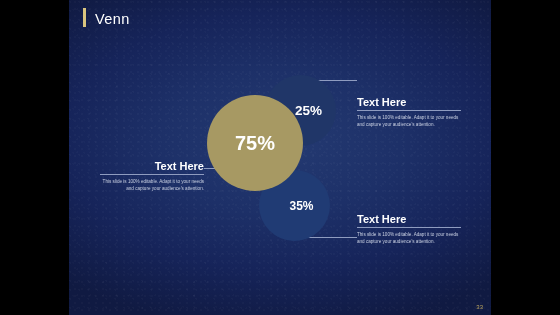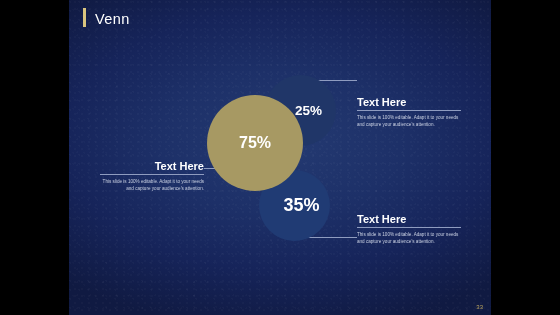--- a/index.html
+++ b/index.html
@@ -63,21 +63,21 @@
     align-items: center;
     justify-content: center;
     color: #ffffff;
   }
   .c-main {
     left: 138px;
     top: 95px;
     width: 96px;
     height: 96px;
     background: #a79963;
-    font-size: 16px;
+    font-size: 20px;
     font-weight: bold;
     z-index: 3;
   }
   .c-top {
     left: 196px;
     top: 75px;
     width: 71px;
     height: 71px;
     background: #203668;
     z-index: 2;
@@ -86,21 +86,21 @@
     padding-left: 16px;
     box-sizing: border-box;
   }
   .c-bottom {
     left: 190px;
     top: 170px;
     width: 71px;
     height: 71px;
     background: #203b74;
     z-index: 2;
-    font-size: 18px;
+    font-size: 12px;
     font-weight: bold;
     padding-left: 14px;
     box-sizing: border-box;
   }
   
   .line {
     position: absolute;
     background: #8f9cc0;
     z-index: 1;
   }

